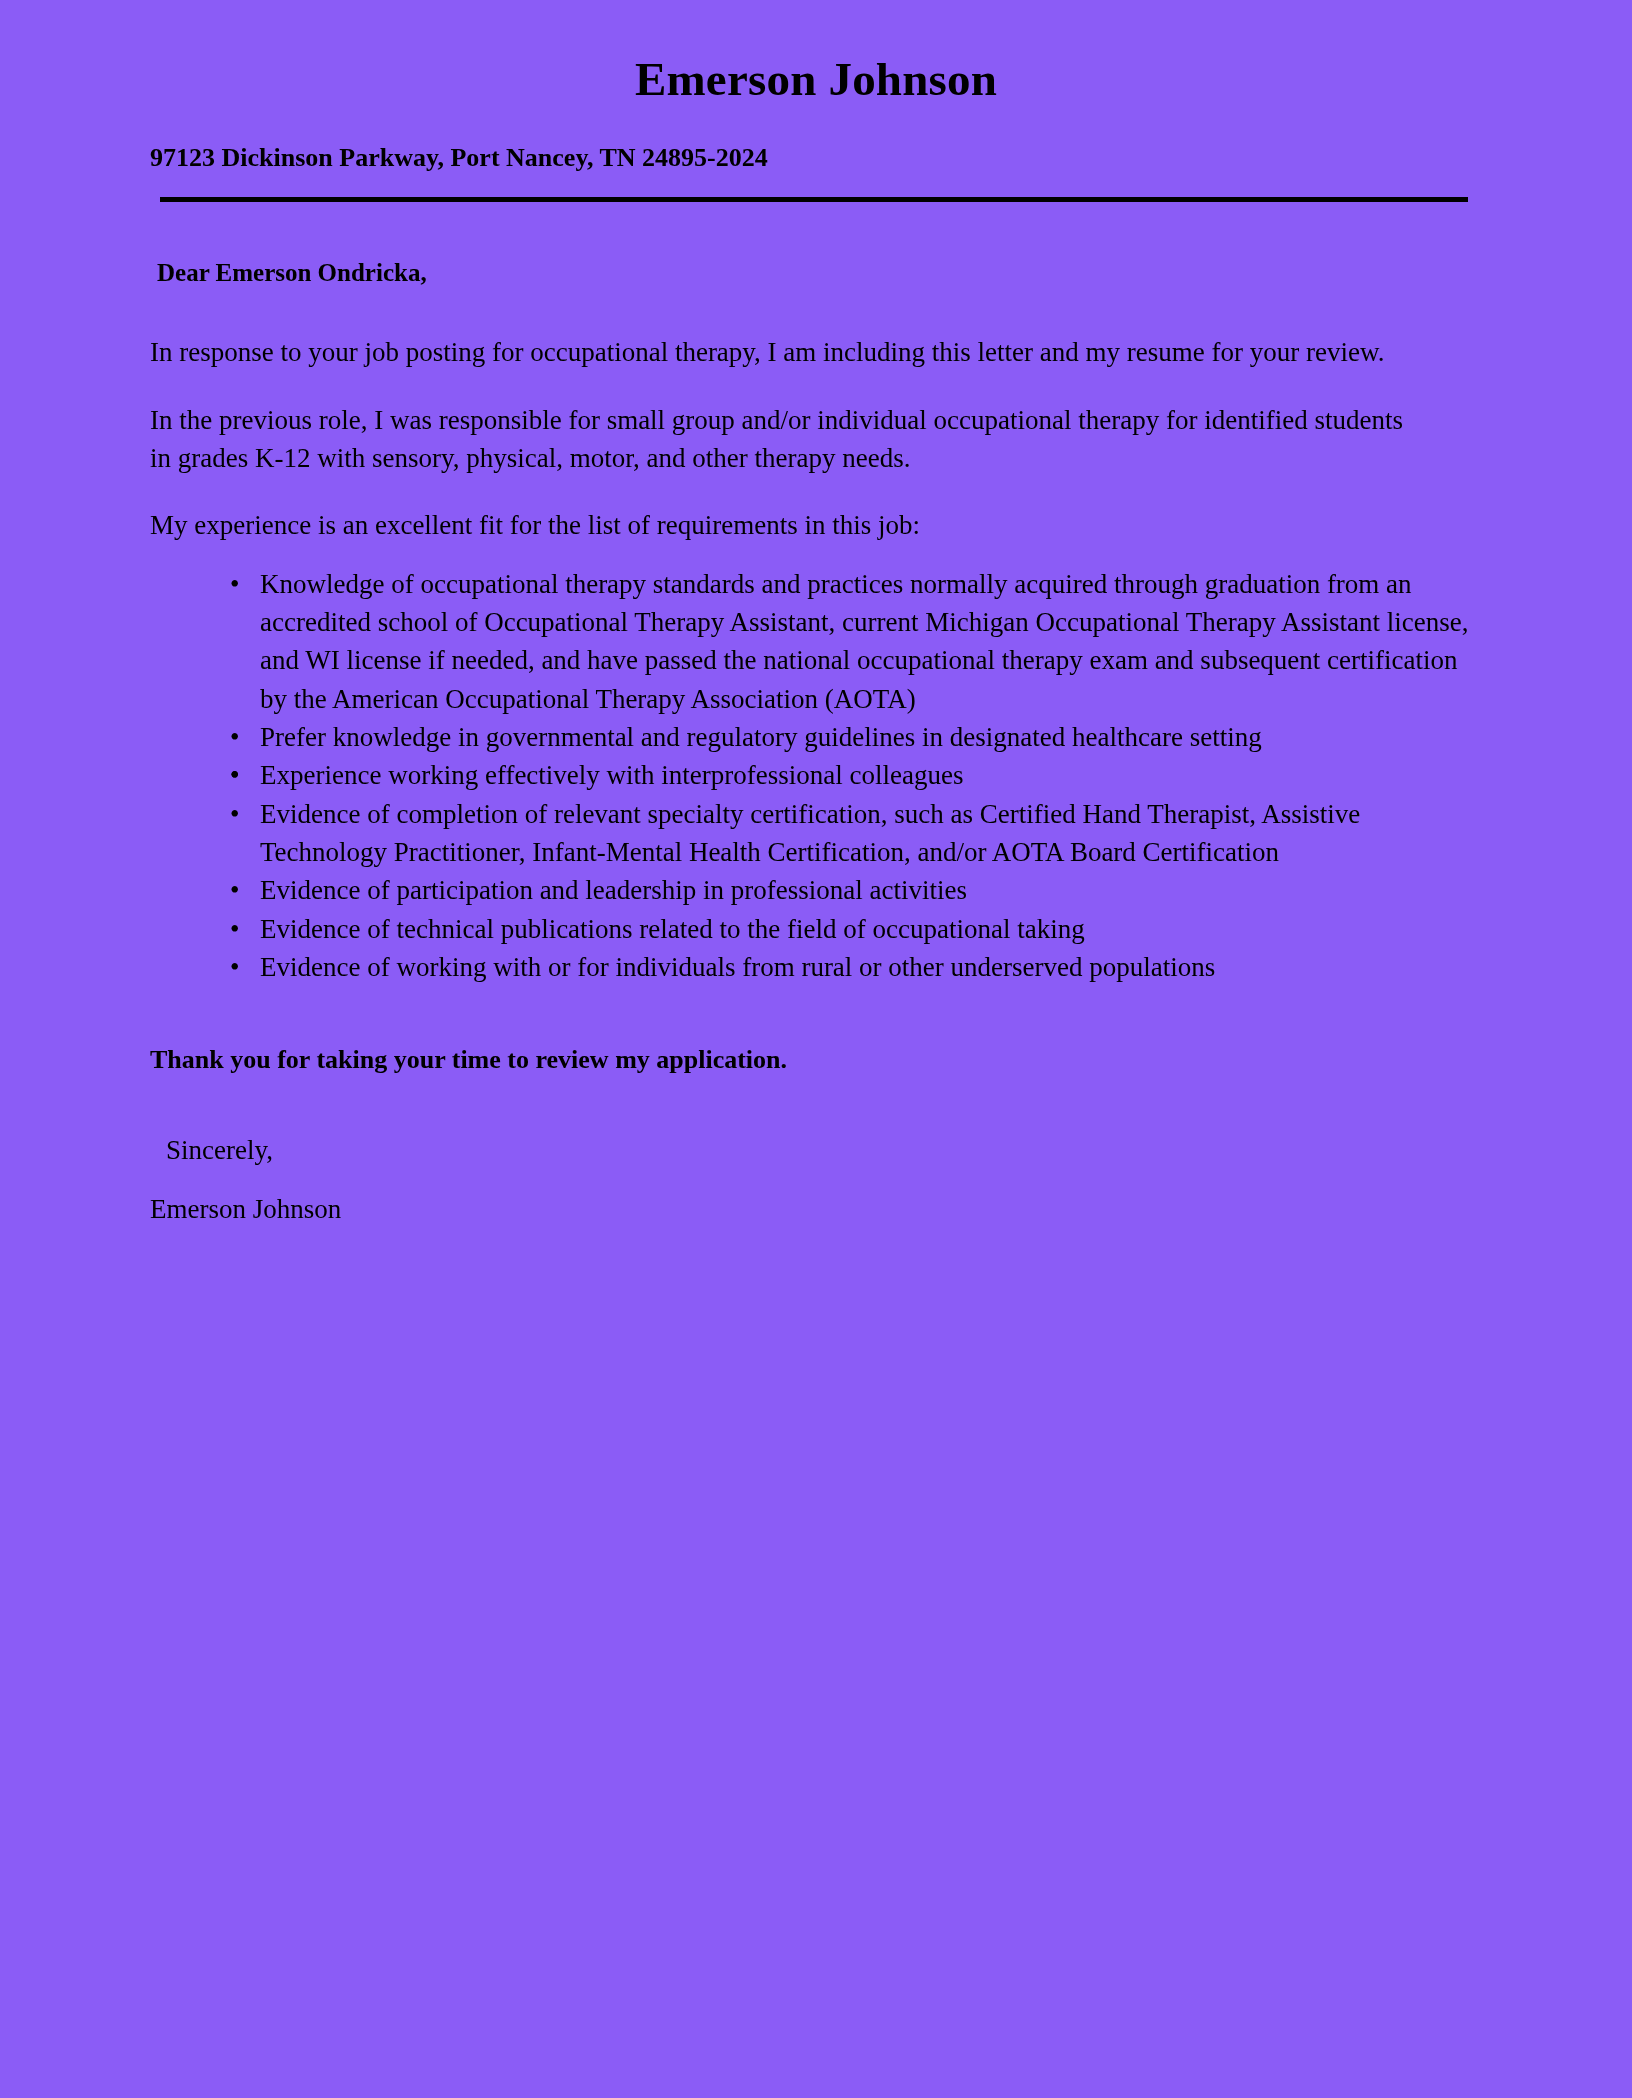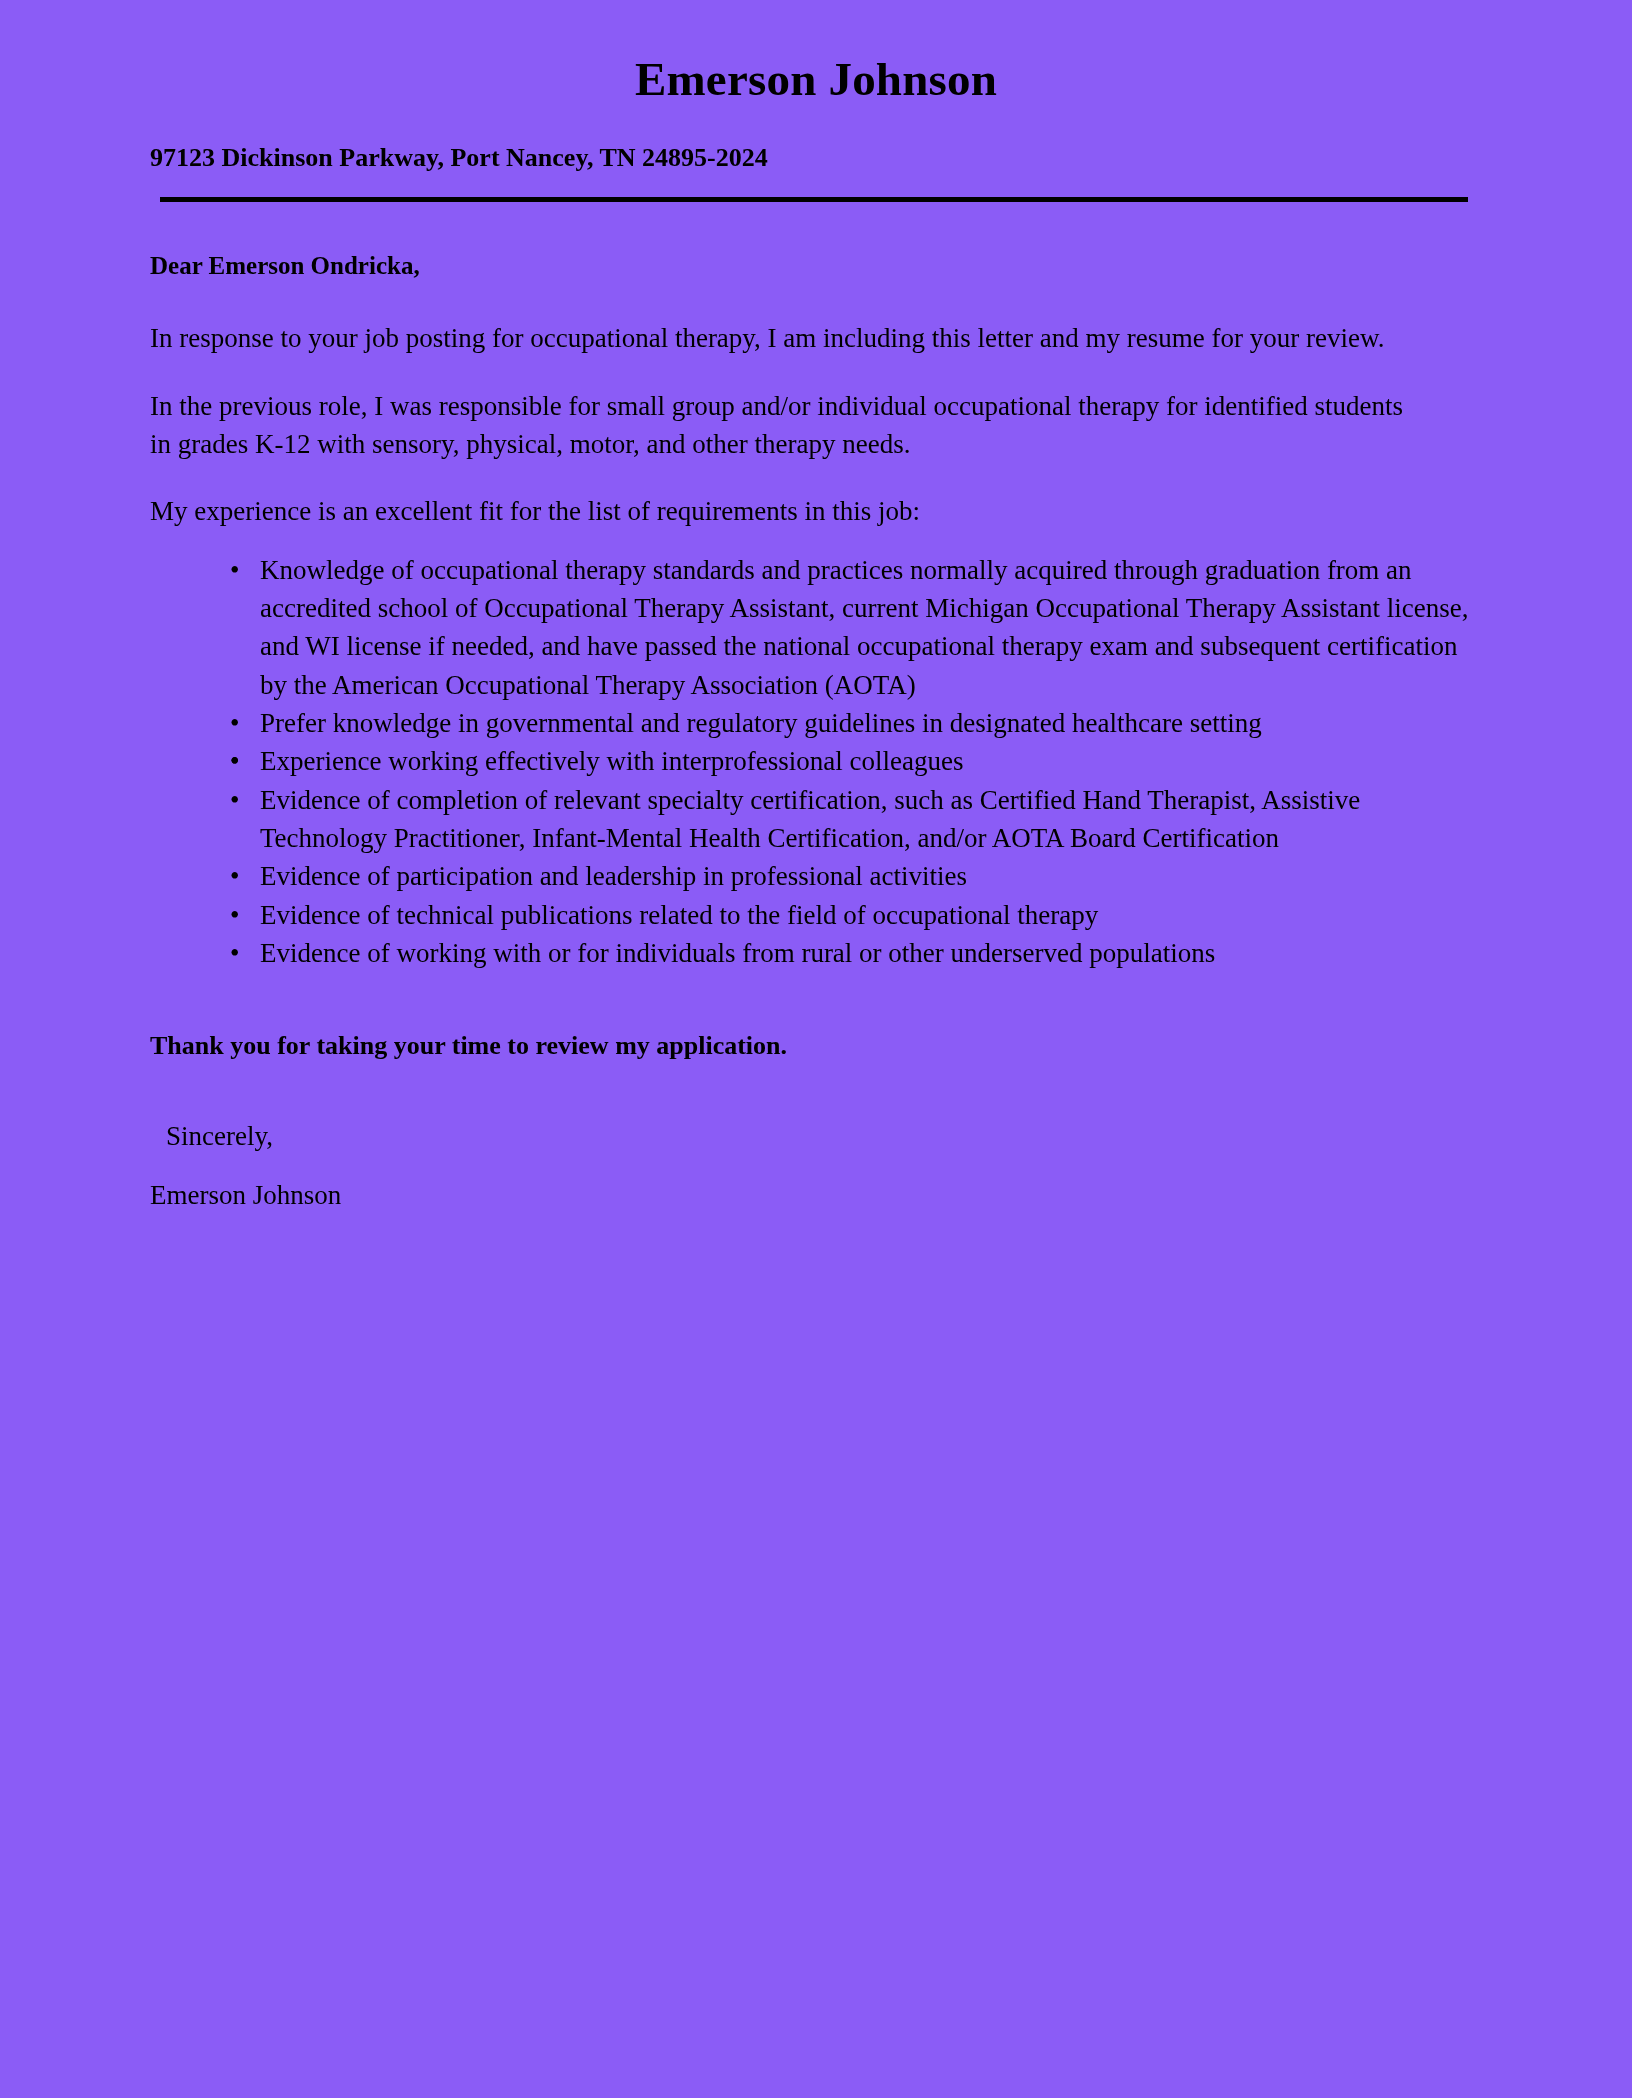--- a/index.html
+++ b/index.html
@@ -57,21 +57,21 @@
 
   
   .letter-body {
     padding-top: 46px;
     padding-left: 0px;
     width: 1300px;
   }
   .salutation {
     font-size: 25px;
     font-weight: bold;
-    margin: 0;
+    margin: 7px;
     padding-bottom: 6px;
     line-height: 1.45;
   }
   .para {
     font-size: 27px;
     line-height: 1.42;
     margin: 0;
     padding-top: 29px;
     width: 1255px;
   }
@@ -157,21 +157,21 @@
         <li class="req-item">
           <span class="dot">•</span>
           <span>Evidence of completion of relevant specialty certification, such as Certified Hand Therapist, Assistive Technology Practitioner, Infant-Mental Health Certification, and/or AOTA Board Certification</span>
         </li>
         <li class="req-item">
           <span class="dot">•</span>
           <span>Evidence of participation and leadership in professional activities</span>
         </li>
         <li class="req-item">
           <span class="dot">•</span>
-          <span>Evidence of technical publications related to the field of occupational therapy</span>
+          <span>Evidence of technical publications related to the field of occupational taking</span>
         </li>
         <li class="req-item">
           <span class="dot">•</span>
           <span>Evidence of working with or for individuals from rural or other underserved populations</span>
         </li>
       </ul>
 
       <p class="closing-thanks">Thank you for taking your time to review my application.</p>
 
       <p class="signoff">Sincerely,</p>

